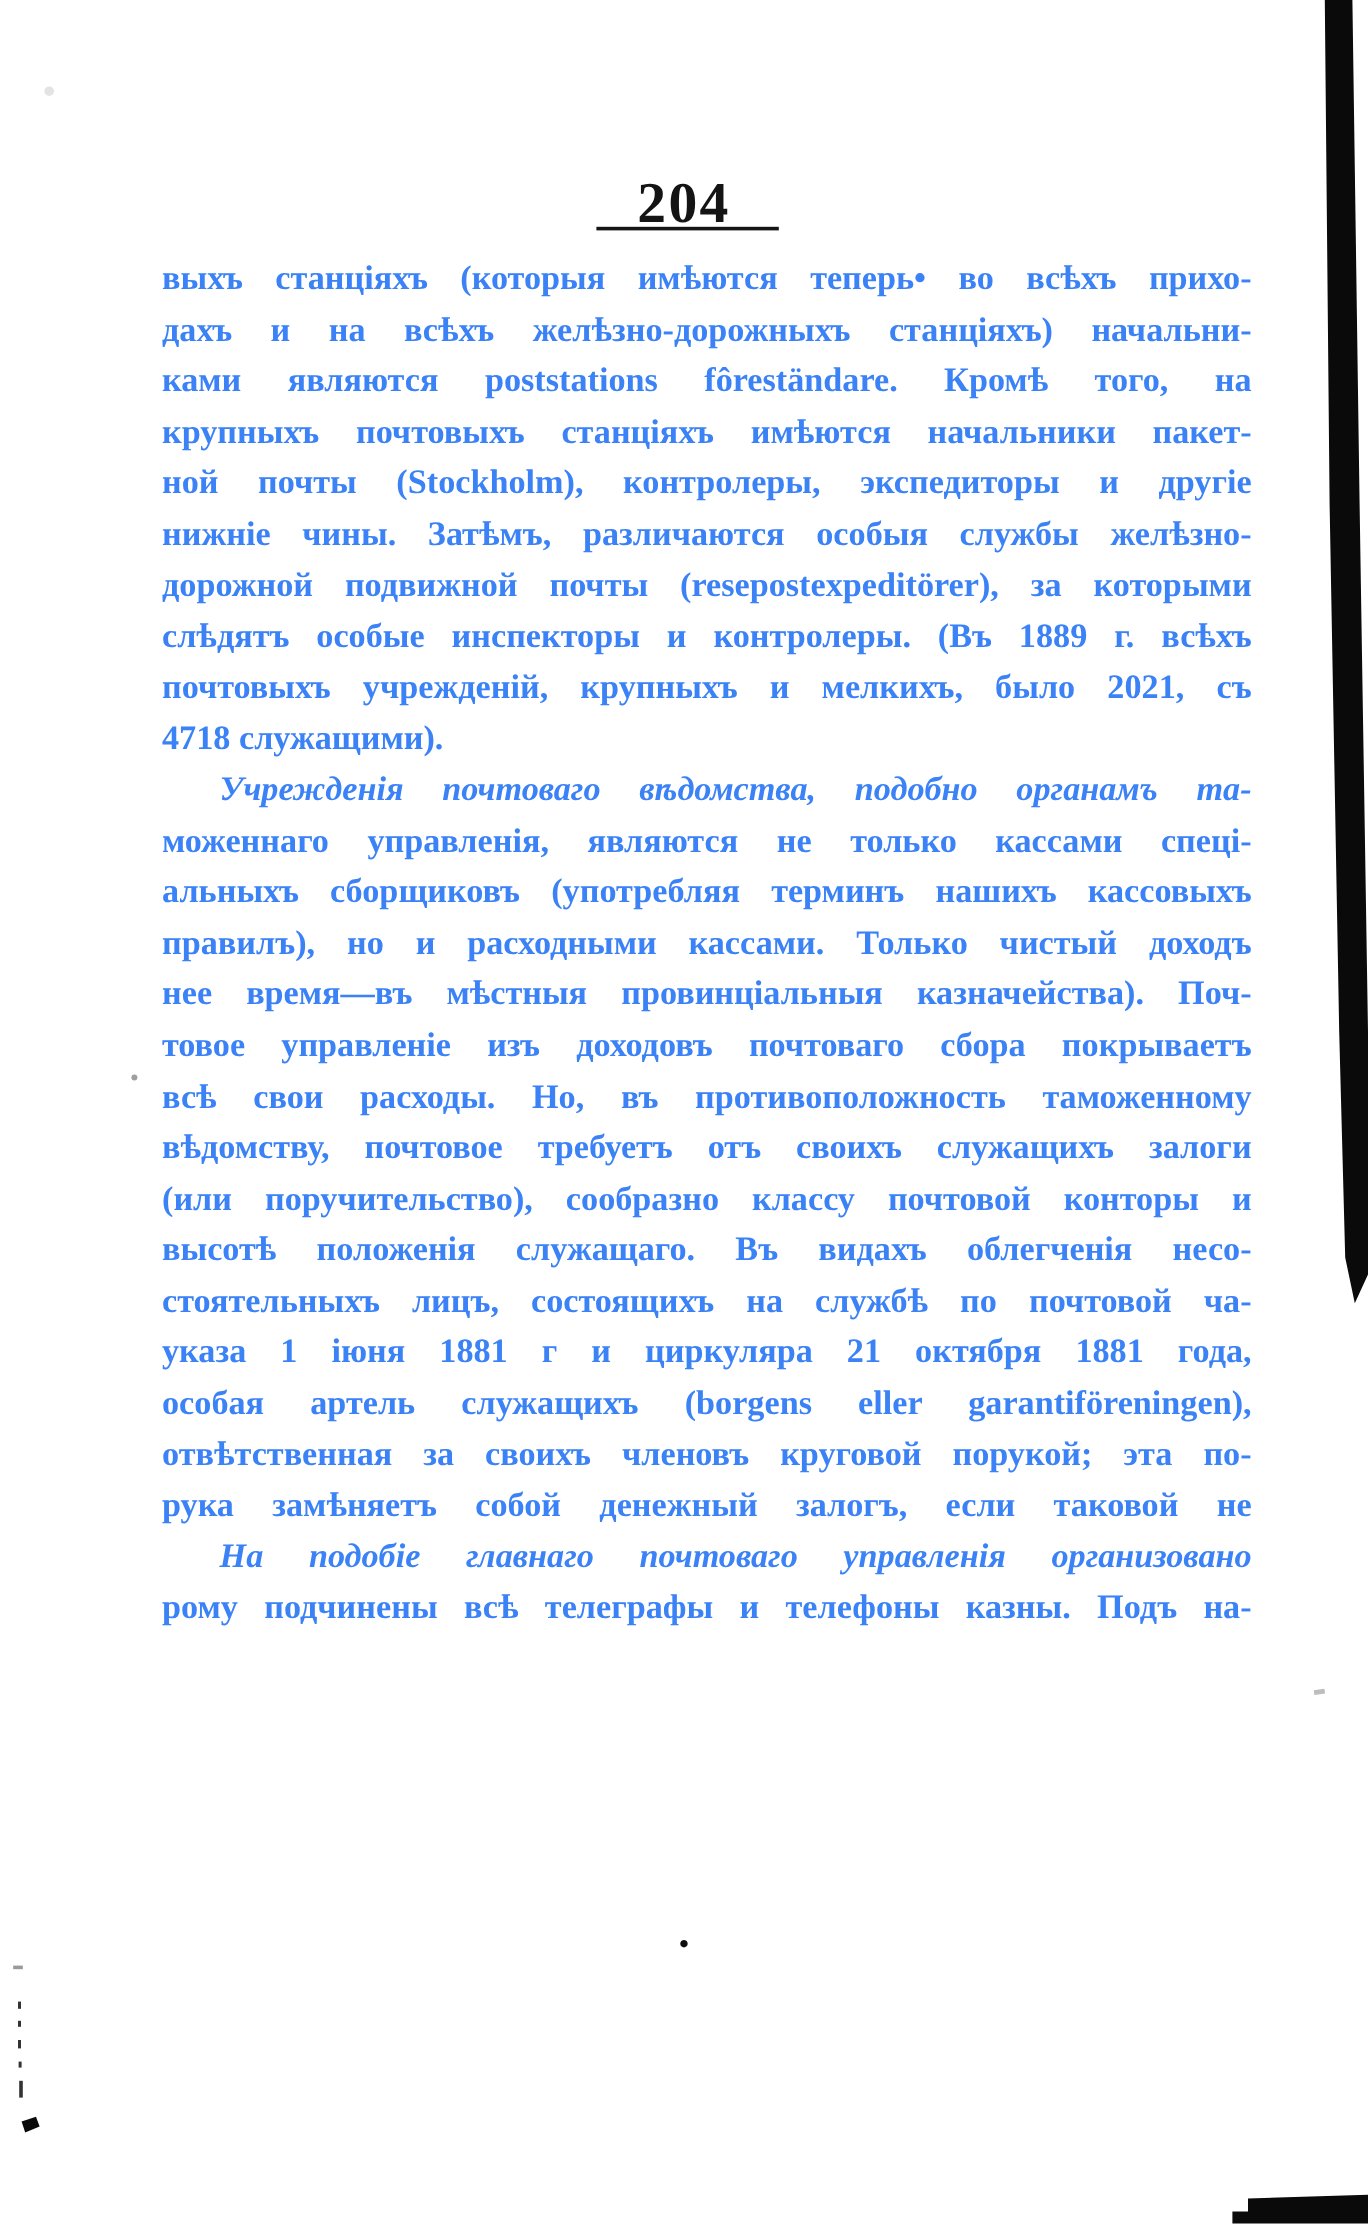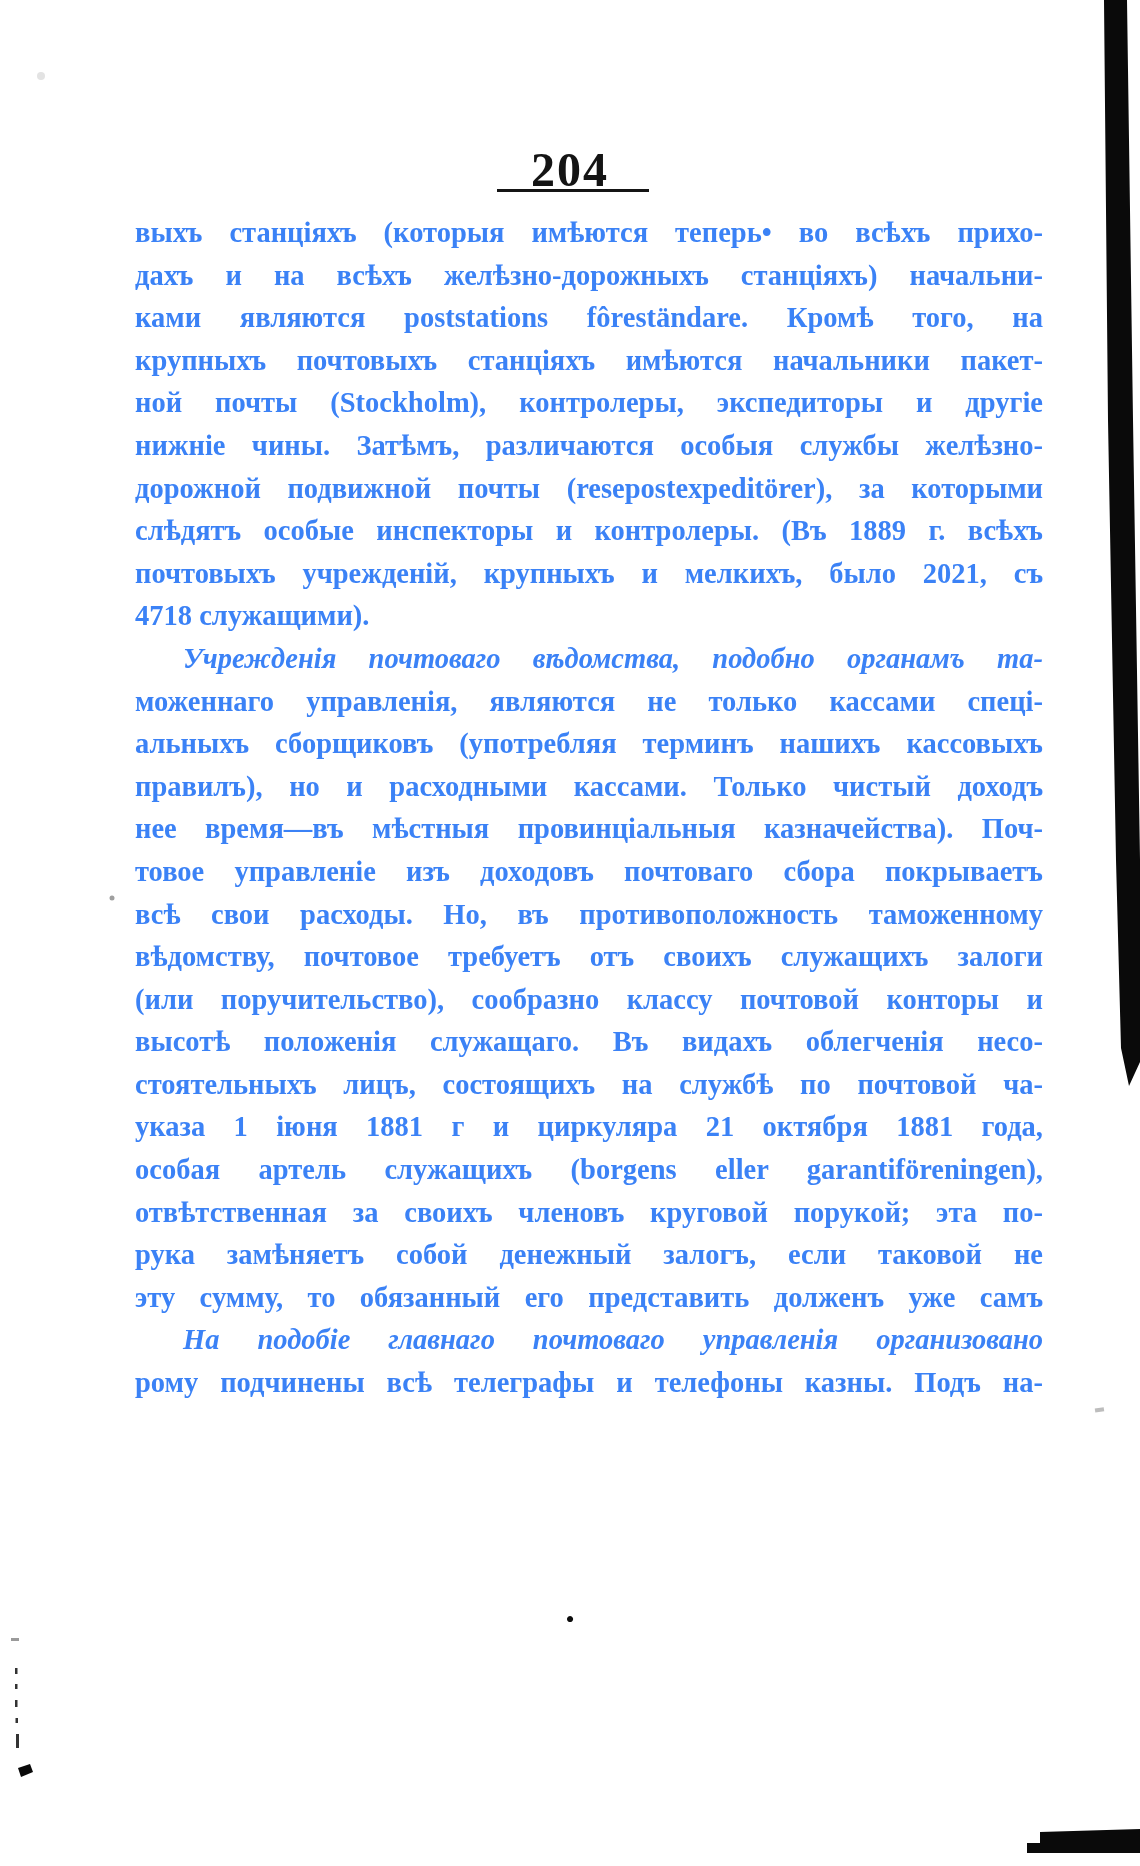--- a/index.html
+++ b/index.html
@@ -71,21 +71,20 @@
       <div class="line">товое управленіе изъ доходовъ почтоваго сбора покрываетъ</div>
       <div class="line">всѣ свои расходы. Но, въ противоположность таможенному</div>
       <div class="line">вѣдомству, почтовое требуетъ отъ своихъ служащихъ залоги</div>
       <div class="line">(или поручительство), сообразно классу почтовой конторы и</div>
       <div class="line">высотѣ положенія служащаго. Въ видахъ облегченія несо-</div>
       <div class="line">стоятельныхъ лицъ, состоящихъ на службѣ по почтовой ча-</div>
       <div class="line">указа 1 іюня 1881 г и циркуляра 21 октября 1881 года,</div>
       <div class="line">особая артель служащихъ (borgens eller garantiföreningen),</div>
       <div class="line">отвѣтственная за своихъ членовъ круговой порукой; эта по-</div>
       <div class="line">рука замѣняетъ собой денежный залогъ, если таковой не</div>
-      <div class="line">эту сумму, то обязанный его представить долженъ уже самъ</div>
       <div class="line indent">На подобіе главнаго почтоваго управленія организовано</div>
       <div class="line">рому подчинены всѣ телеграфы и телефоны казны. Подъ на-</div>
     </div>
 
   <div class="end-dot">•</div>
 
   <svg class="artifacts" width="1140" height="1866" viewBox="0 0 1140 1866">
 
     <polygon points="1104,0 1127,0 1133,420 1140,860 1140,1062 1129,1086 1121,1048 1116,860 1108,420" fill="#0a0a0a"></polygon>
 

